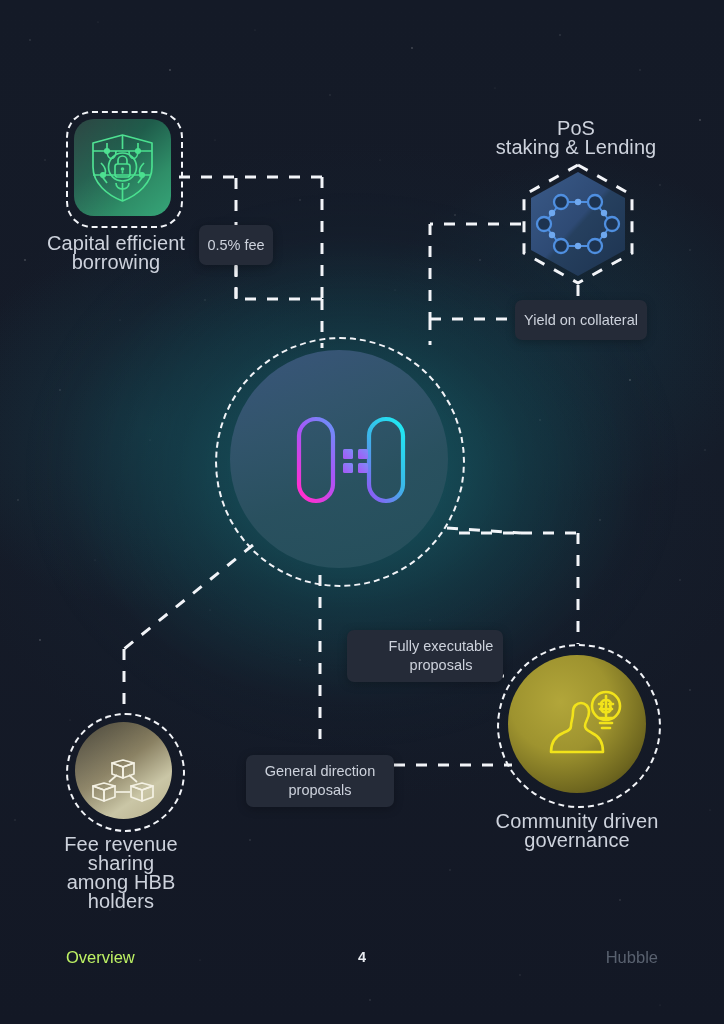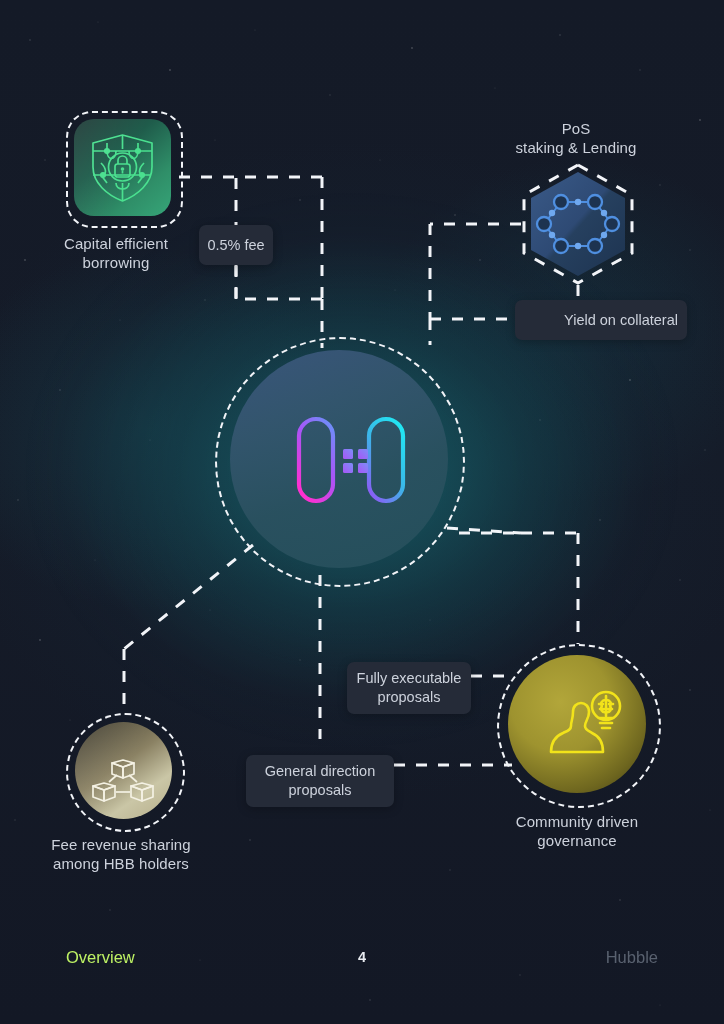--- a/index.html
+++ b/index.html
@@ -20,21 +20,21 @@
       radial-gradient(ellipse 300px 250px at 150px 430px, rgba(24,74,86,.45) 0%, rgba(21,27,40,0) 72%),
       radial-gradient(ellipse 280px 240px at 580px 330px, rgba(22,70,84,.35) 0%, rgba(21,27,40,0) 72%),
       linear-gradient(180deg,#141a27 0%,#151b28 45%,#131825 100%);
   }
   .stars{position:absolute;inset:0;opacity:.55;}
 
   
   #wires{position:absolute;left:0;top:0;width:724px;height:1024px;}
   .caption{
     position:absolute;text-align:center;
-    color:#cdd2dc;font-size:15px;line-height:19px;
+    color:#cdd2dc;font-size:20px;line-height:19px;
     letter-spacing:.1px;white-space:pre-line;
   }
 
   
   .sq-dash{
     position:absolute;left:66px;top:111px;width:113px;height:113px;
     border:2px dashed #f2f4f8;border-radius:26px;
   }
   .sq-icon{
     position:absolute;left:74px;top:119px;width:97px;height:97px;border-radius:20px;
@@ -89,22 +89,22 @@
   .pill{
     position:absolute;
     background:#252b38;
     border-radius:7px;
     color:#cdd2dc;font-size:14.5px;line-height:19px;
     display:flex;align-items:center;justify-content:center;text-align:center;
     white-space:pre-line;
     box-shadow:0 2px 10px rgba(0,0,0,.25);
   }
   #pill-fee{left:199px;top:225px;width:74px;height:40px;}
-  #pill-yield{left:515px;top:300px;width:132px;height:40px;padding-left:40px;}
-  #pill-exec{left:347px;top:662px;width:124px;height:52px;}
+  #pill-yield{left:515px;top:300px;width:132px;height:40px;}
+  #pill-exec{left:347px;top:630px;width:124px;height:52px;padding-left:32px;}
   #pill-general{left:246px;top:739px;width:148px;height:52px;margin-top:16px;}
 
   
   .footer{position:absolute;left:0;top:948px;width:724px;height:32px;}
   .footer .f-left{position:absolute;left:66px;top:0;color:#bef264;font-size:16.5px;}
   .footer .f-center{position:absolute;left:0;top:1px;width:724px;text-align:center;color:#e8ebf0;font-size:14.5px;font-weight:bold;}
   .footer .f-right{position:absolute;right:66px;top:0;color:#59616f;font-size:16.5px;}
 
   
   #cap-capital{left:26px;top:234px;width:180px;}

